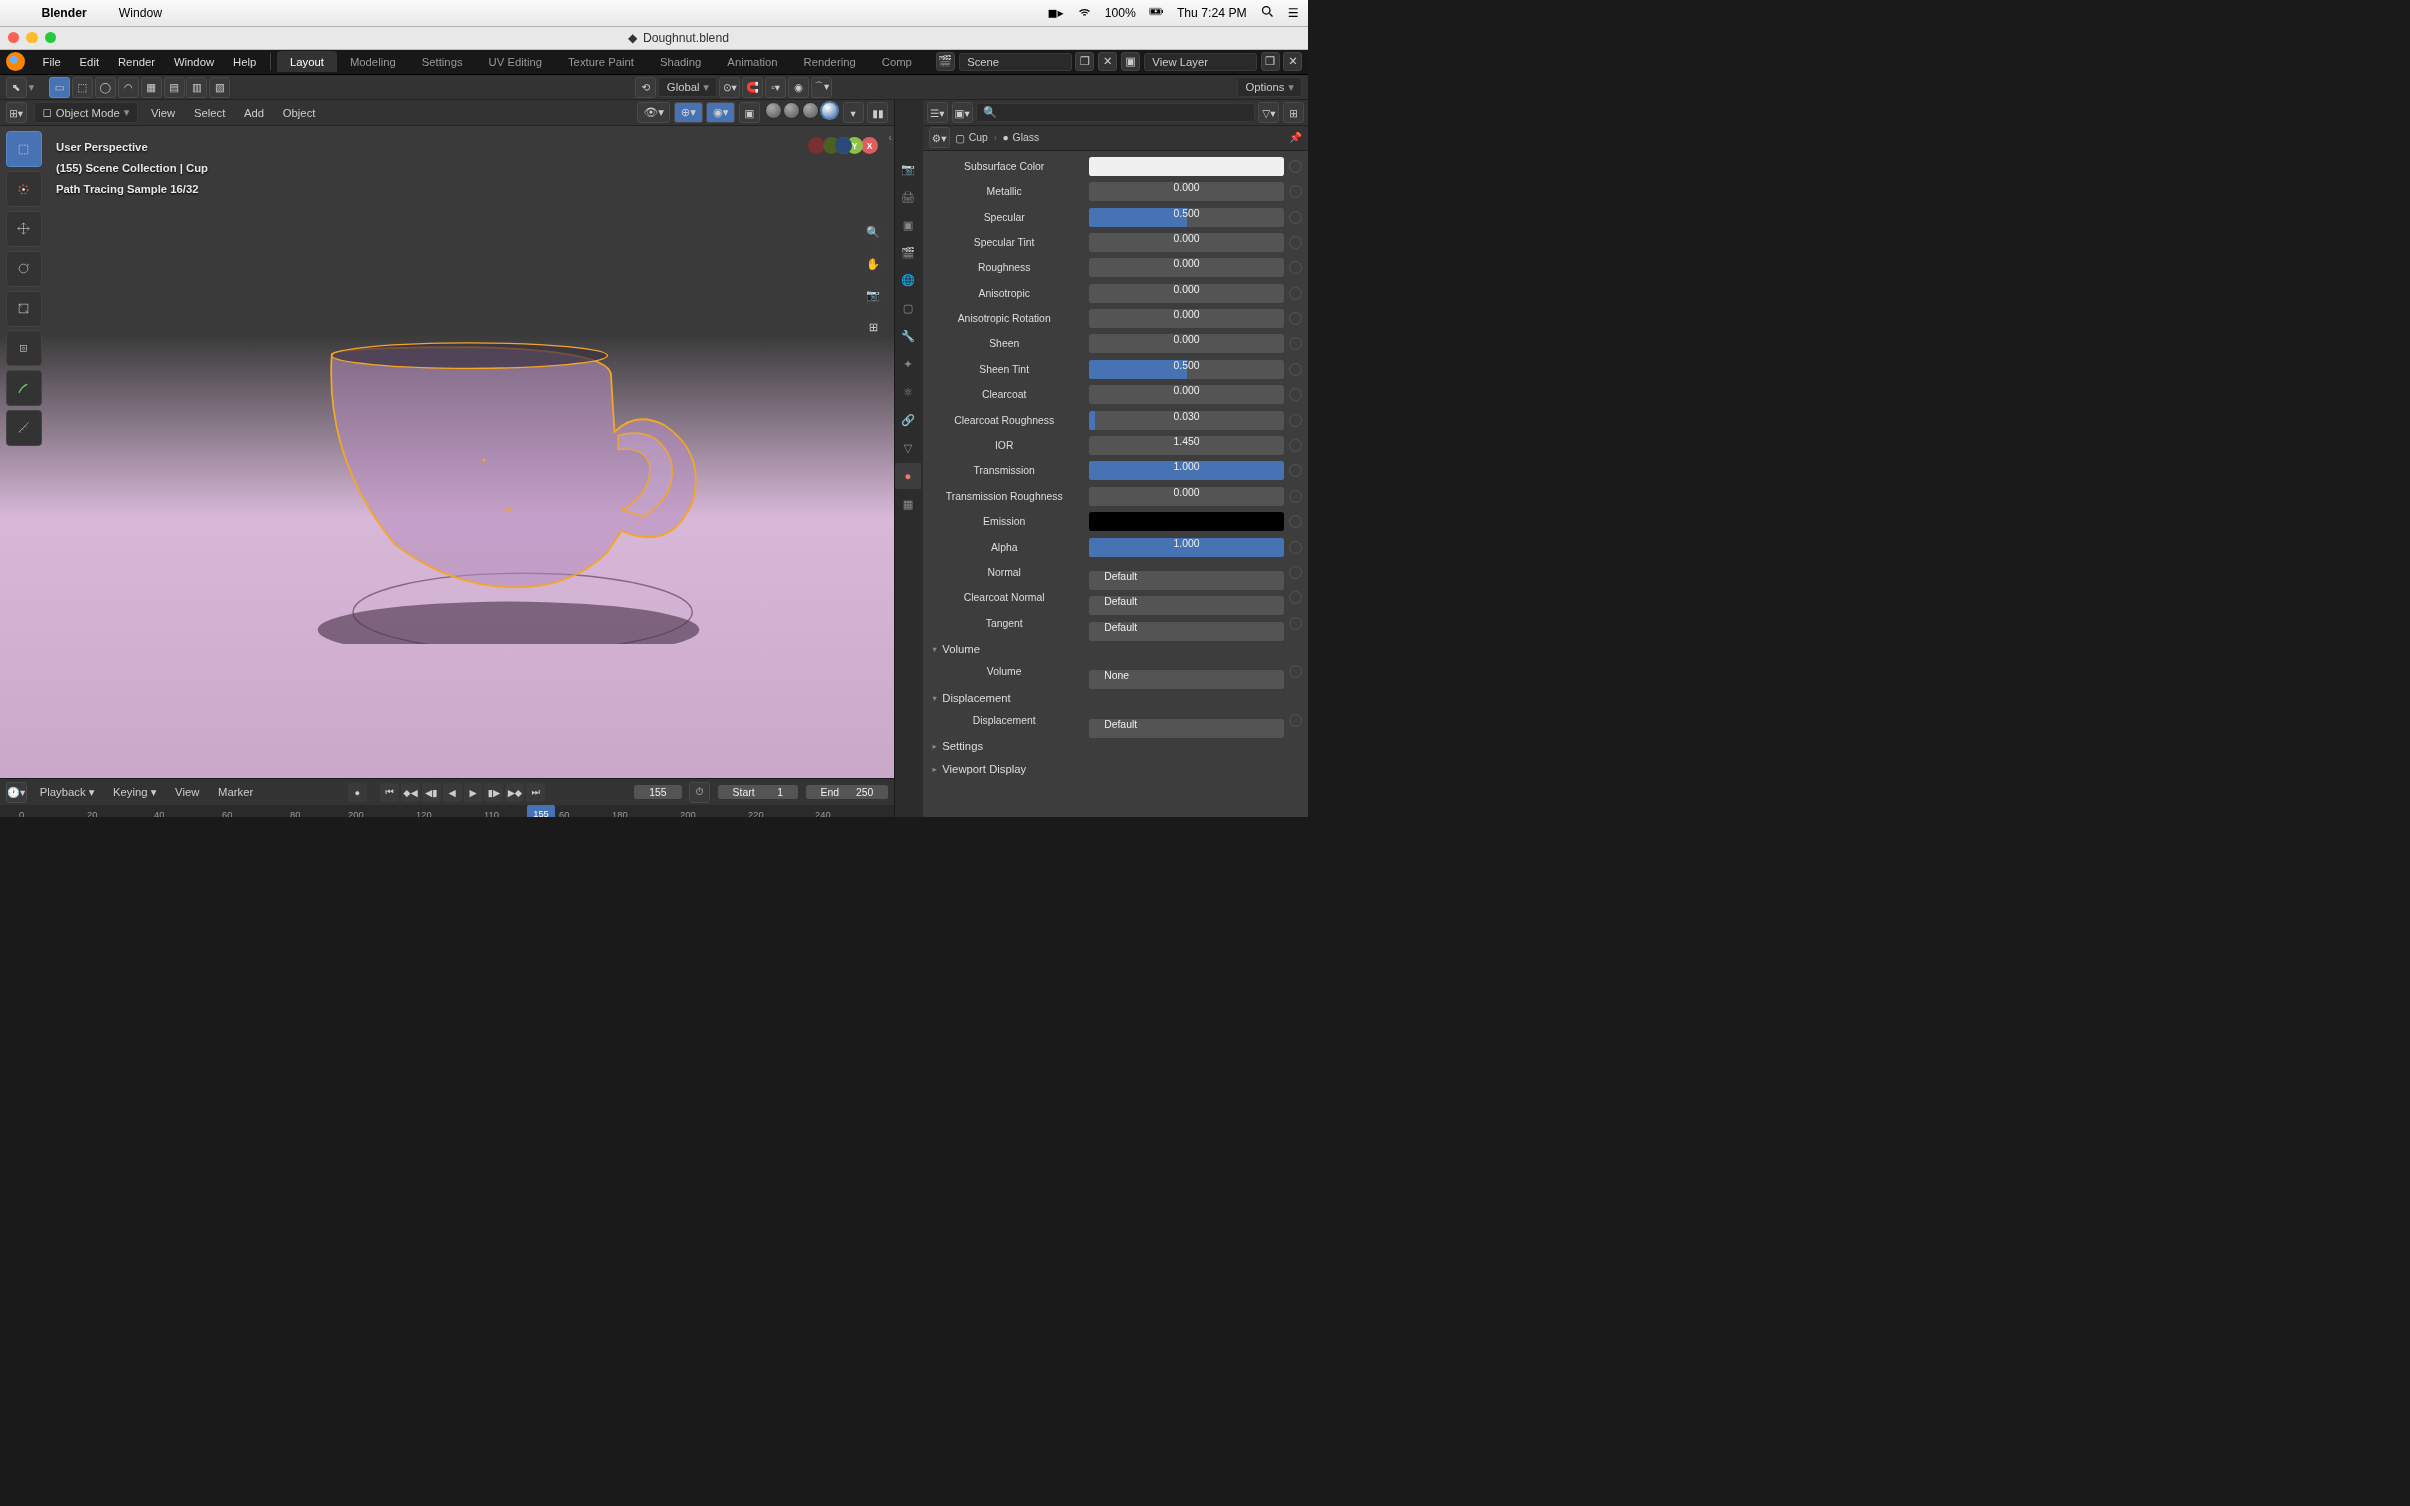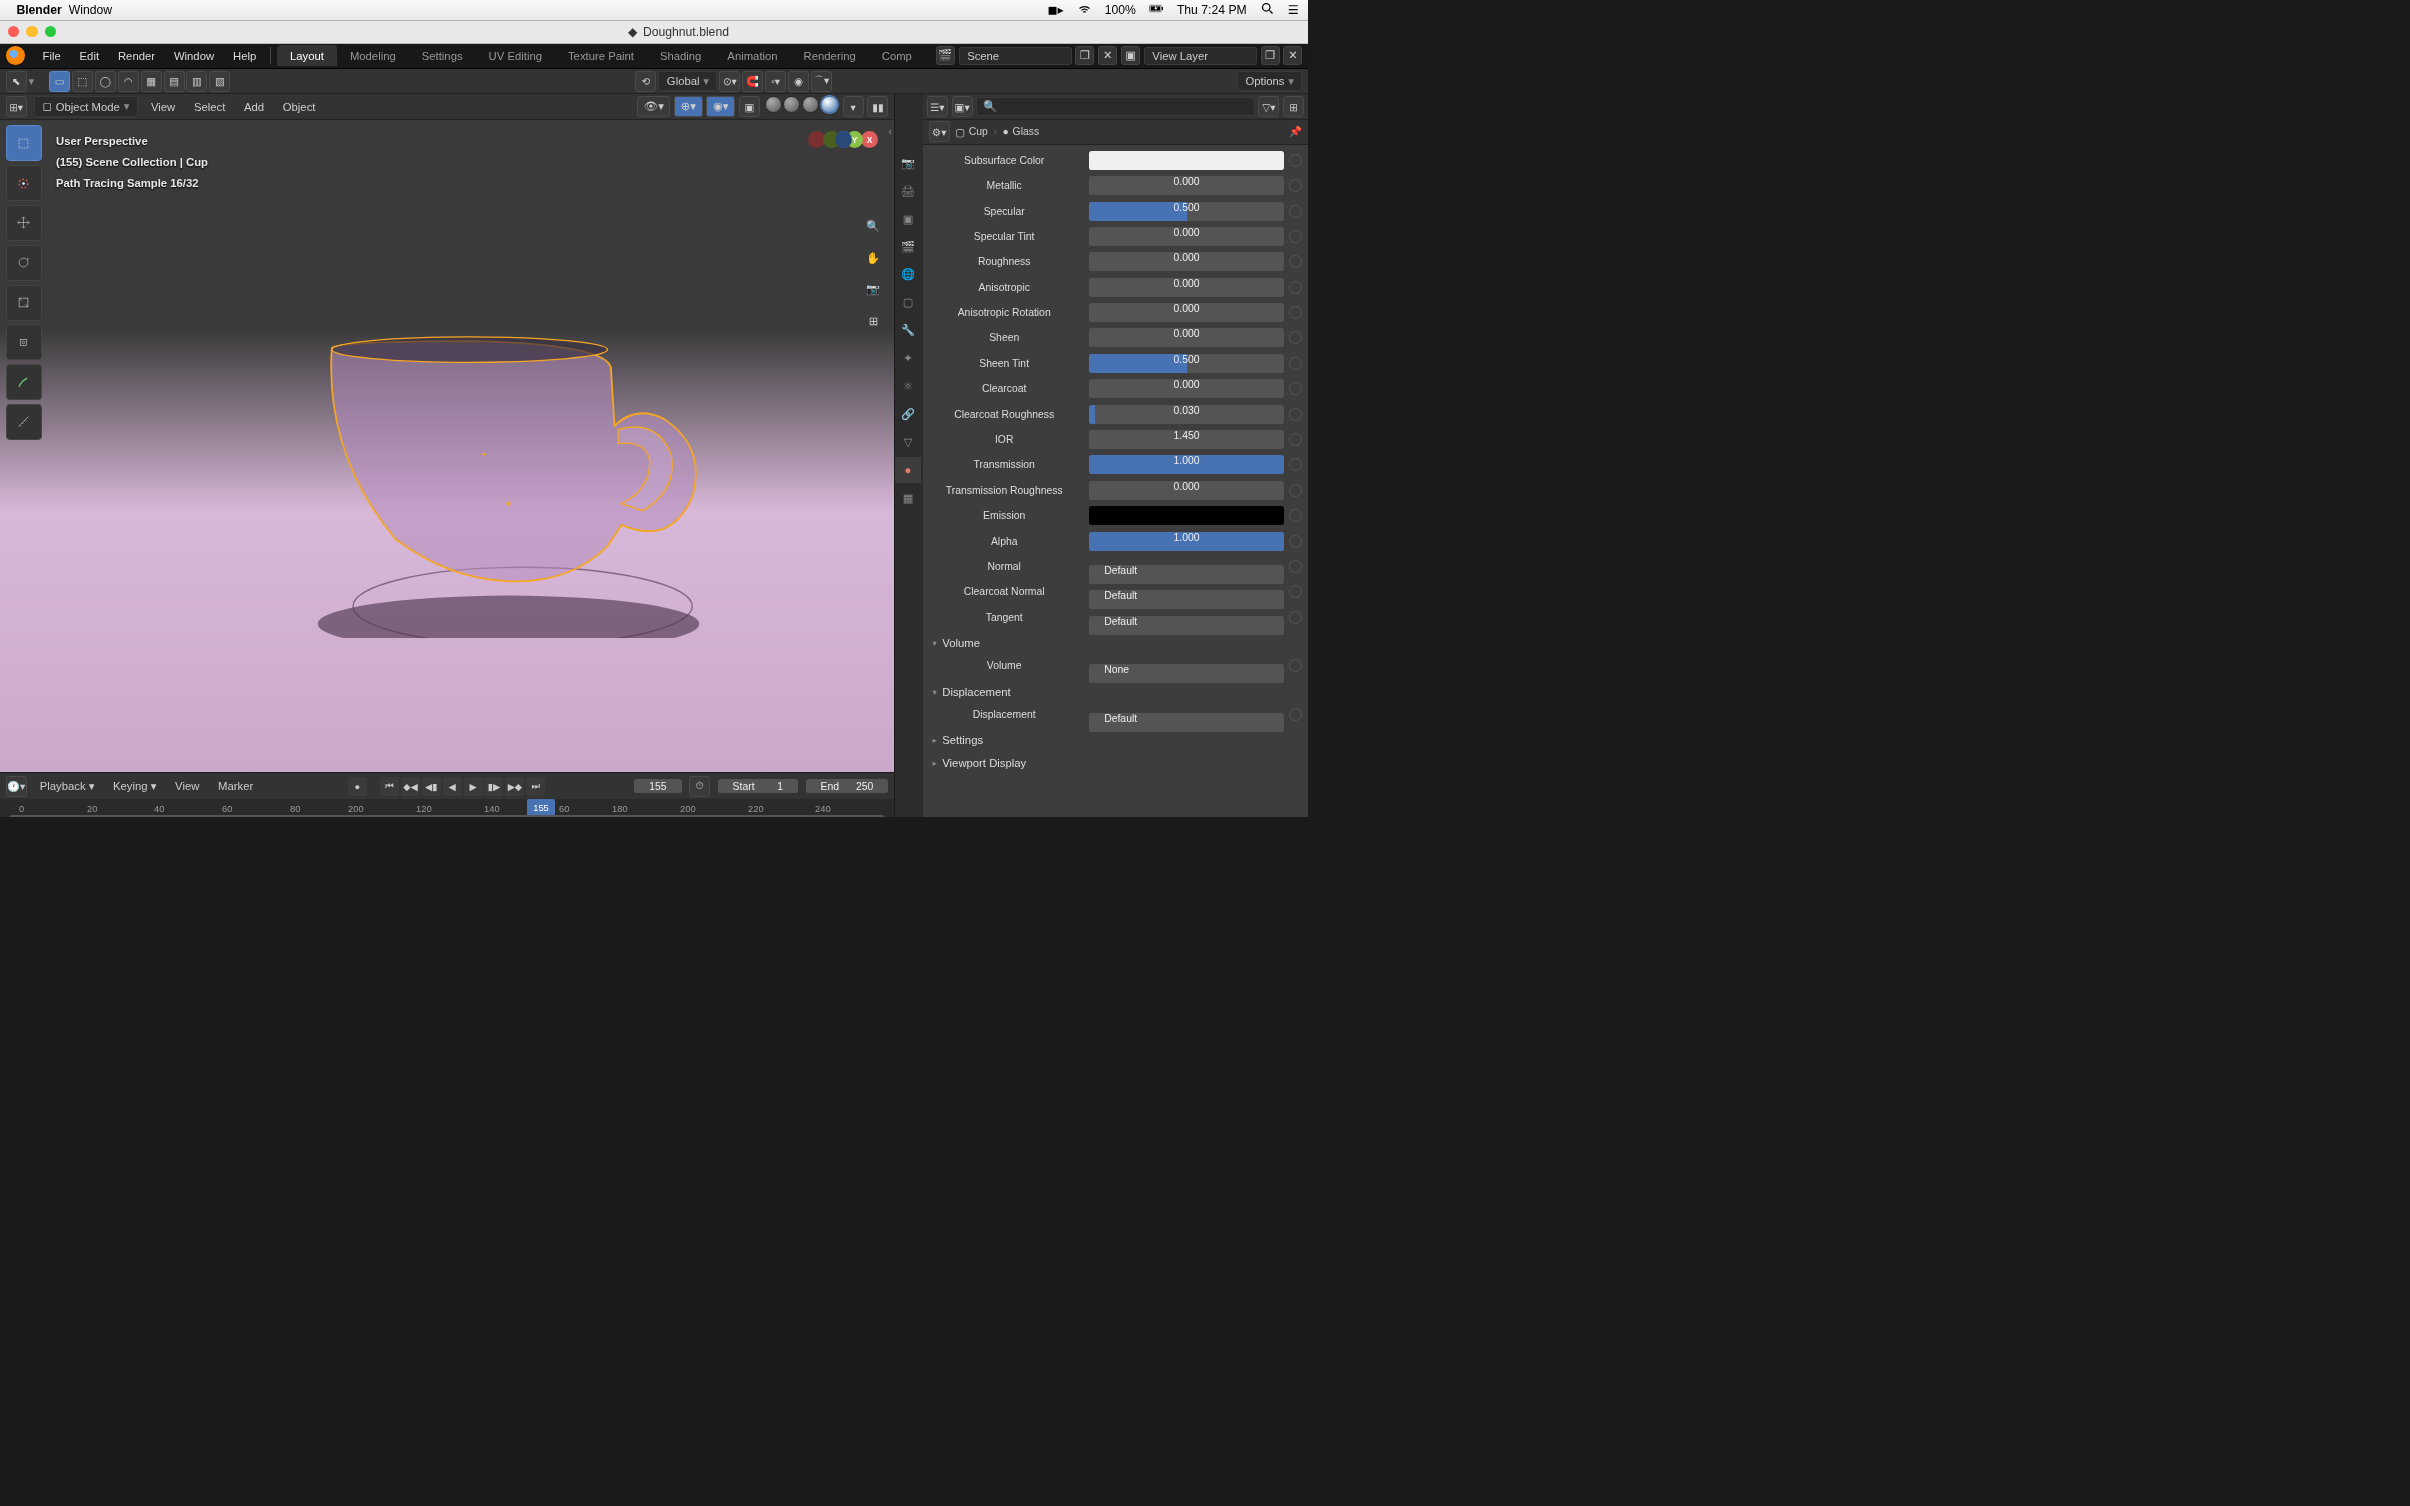--- a/index.html
+++ b/index.html
@@ -1,19 +1,19 @@
 <!DOCTYPE html>
 <html style="font-size:15px"><head>
 <meta charset="utf-8">
 <style>
 * { margin: 0; padding: 0; box-sizing: border-box; font-family: -apple-system, BlinkMacSystemFont, sans-serif; }
 body { background: #1a1a1a; width: 1308px; height: 817px; overflow: hidden; color: #ccc; font-size: 11.3px; user-select: none; }
 
 
-.mac-menubar { height: 21px; background: linear-gradient(#fafafa,#e8e8e8); border-bottom: 0.9px solid #b0b0b0; display: flex; align-items: center; padding: 0 9.4px; color: #000; font-size: 12.2px; gap: 7px; justify-content: space-between; }
+.mac-menubar { height: 27px; background: linear-gradient(#fafafa,#e8e8e8); border-bottom: 0.9px solid #b0b0b0; display: flex; align-items: center; padding: 0 9.4px; color: #000; font-size: 12.2px; gap: 32px; justify-content: space-between; }
 .mac-menubar .right { margin-left: auto; display: flex; gap: 13px; align-items: center; }
 
 
 .titlebar { height: 22.6px; background: #e8e8e8; display: flex; align-items: center; padding: 0 7.5px; color: #333; font-size: 12.2px; border-bottom: 0.9px solid #bbb; }
 .traffic-lights { display: flex; gap: 7.5px; }
 .traffic-lights span { width: 11.3px; height: 11.3px; border-radius: 50%; }
 .red { background: #ff5f56; } .yellow { background: #ffbd2e; } .green { background: #27c93f; }
 .titlebar .title { margin: 0 auto; display: flex; gap: 5.6px; align-items: center; }
 
 
@@ -351,21 +351,21 @@
         <div class="frame-input"><span>End</span>&nbsp;&nbsp;<span>250</span></div>
       </div>
       <div class="timeline-ruler">
         <span class="ruler-tick" style="left:19px">0</span>
         <span class="ruler-tick" style="left:87px">20</span>
         <span class="ruler-tick" style="left:154px">40</span>
         <span class="ruler-tick" style="left:222px">60</span>
         <span class="ruler-tick" style="left:290px">80</span>
         <span class="ruler-tick" style="left:348px">200</span>
         <span class="ruler-tick" style="left:416px">120</span>
-        <span class="ruler-tick" style="left:484px">140</span>
+        <span class="ruler-tick" style="left:484px">110</span>
         <div class="playhead" style="left:527px"><span>155</span></div>
         <span class="ruler-tick" style="left:559px">60</span>
         <span class="ruler-tick" style="left:612px">180</span>
         <span class="ruler-tick" style="left:680px">200</span>
         <span class="ruler-tick" style="left:748px">220</span>
         <span class="ruler-tick" style="left:815px">240</span>
         <div style="position:absolute;left:9.4px;bottom:0.9px;right:9.4px;height:7.5px;background:#555;border-radius:3.8px"></div>
       </div>
     </div>
   </div>

